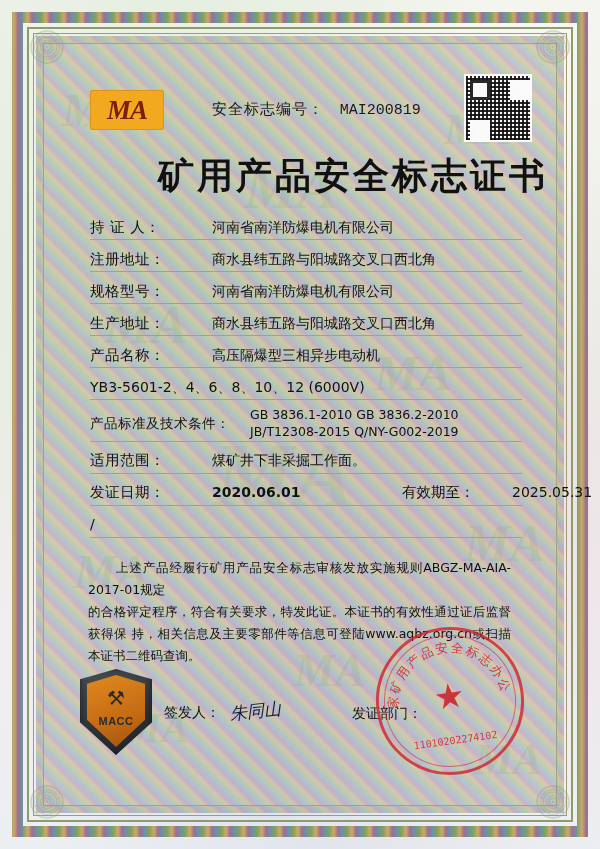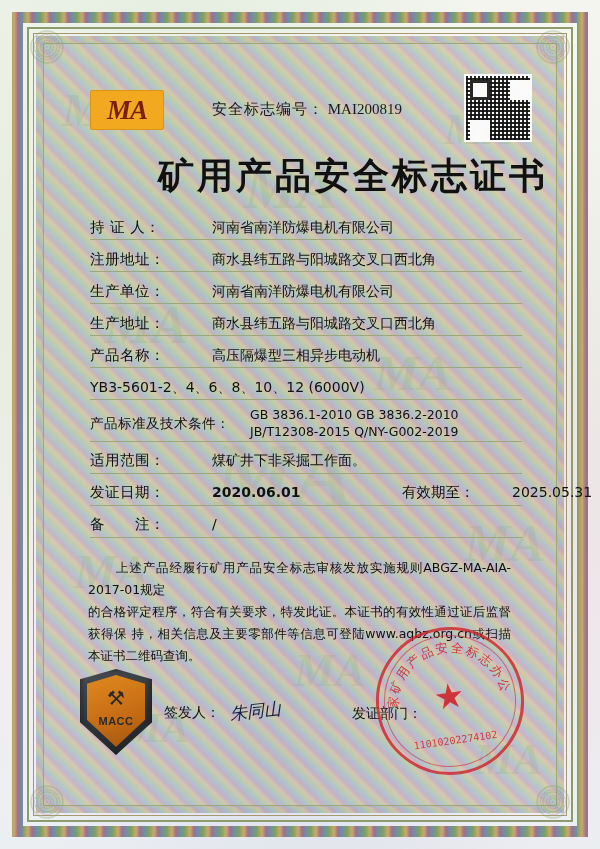--- a/index.html
+++ b/index.html
@@ -144,21 +144,21 @@
   }
 
   .cert-no-row {
     position: absolute;
     left: 160px; top: 48px;
     font-size: 15px;
     color: #1a1a1a;
     white-space: nowrap;
   }
   .cert-no-label { letter-spacing: 1px; }
-  .cert-no-value { font-family: Liberation Serif, serif; }
+  .cert-no-value { margin-left: 12px; font-family: Liberation Mono, monospace; }
 
   .qr {
     position: absolute;
     right: 16px; top: 22px;
     width: 64px; height: 64px;
     background:
       repeating-linear-gradient(0deg, #1b1b1b 0 2px, #ffffff 2px 4px),
       repeating-linear-gradient(90deg, #1b1b1b 0 2px, #ffffff 2px 4px);
     background-blend-mode: multiply;
     border: 2px solid #ffffff;
@@ -399,21 +399,21 @@
         <div class="flabel">持 证 人：</div>
         <div class="fvalue">河南省南洋防爆电机有限公司</div>
       </div>
 
       <div class="frow">
         <div class="flabel">注册地址：</div>
         <div class="fvalue">商水县纬五路与阳城路交叉口西北角</div>
       </div>
 
       <div class="frow">
-        <div class="flabel">生产单位：</div>
+        <div class="flabel">规格型号：</div>
         <div class="fvalue">河南省南洋防爆电机有限公司</div>
       </div>
 
       <div class="frow">
         <div class="flabel">生产地址：</div>
         <div class="fvalue">商水县纬五路与阳城路交叉口西北角</div>
       </div>
 
       <div class="frow">
         <div class="flabel">产品名称：</div>
@@ -435,21 +435,20 @@
       </div>
 
       <div class="frow split">
         <div class="flabel">发证日期：</div>
         <div class="fvalue date-left-val">2020.06.01</div>
         <div class="date-mid-label">有效期至：</div>
         <div class="fvalue date-right-val">2025.05.31</div>
       </div>
 
       <div class="frow">
-        <div class="flabel">备　　注：</div>
         <div class="fvalue">/</div>
       </div>
 
     </div>
 
     <div class="note">
       <span class="indent">上述产品经履行矿用产品安全标志审核发放实施规则ABGZ-MA-AIA-2017-01规定</span>
       <span>的合格评定程序，符合有关要求，特发此证。本证书的有效性通过证后监督获得保</span>
       <span>持，相关信息及主要零部件等信息可登陆www.aqbz.org.cn或扫描本证书二维码查询。</span>
     </div>

